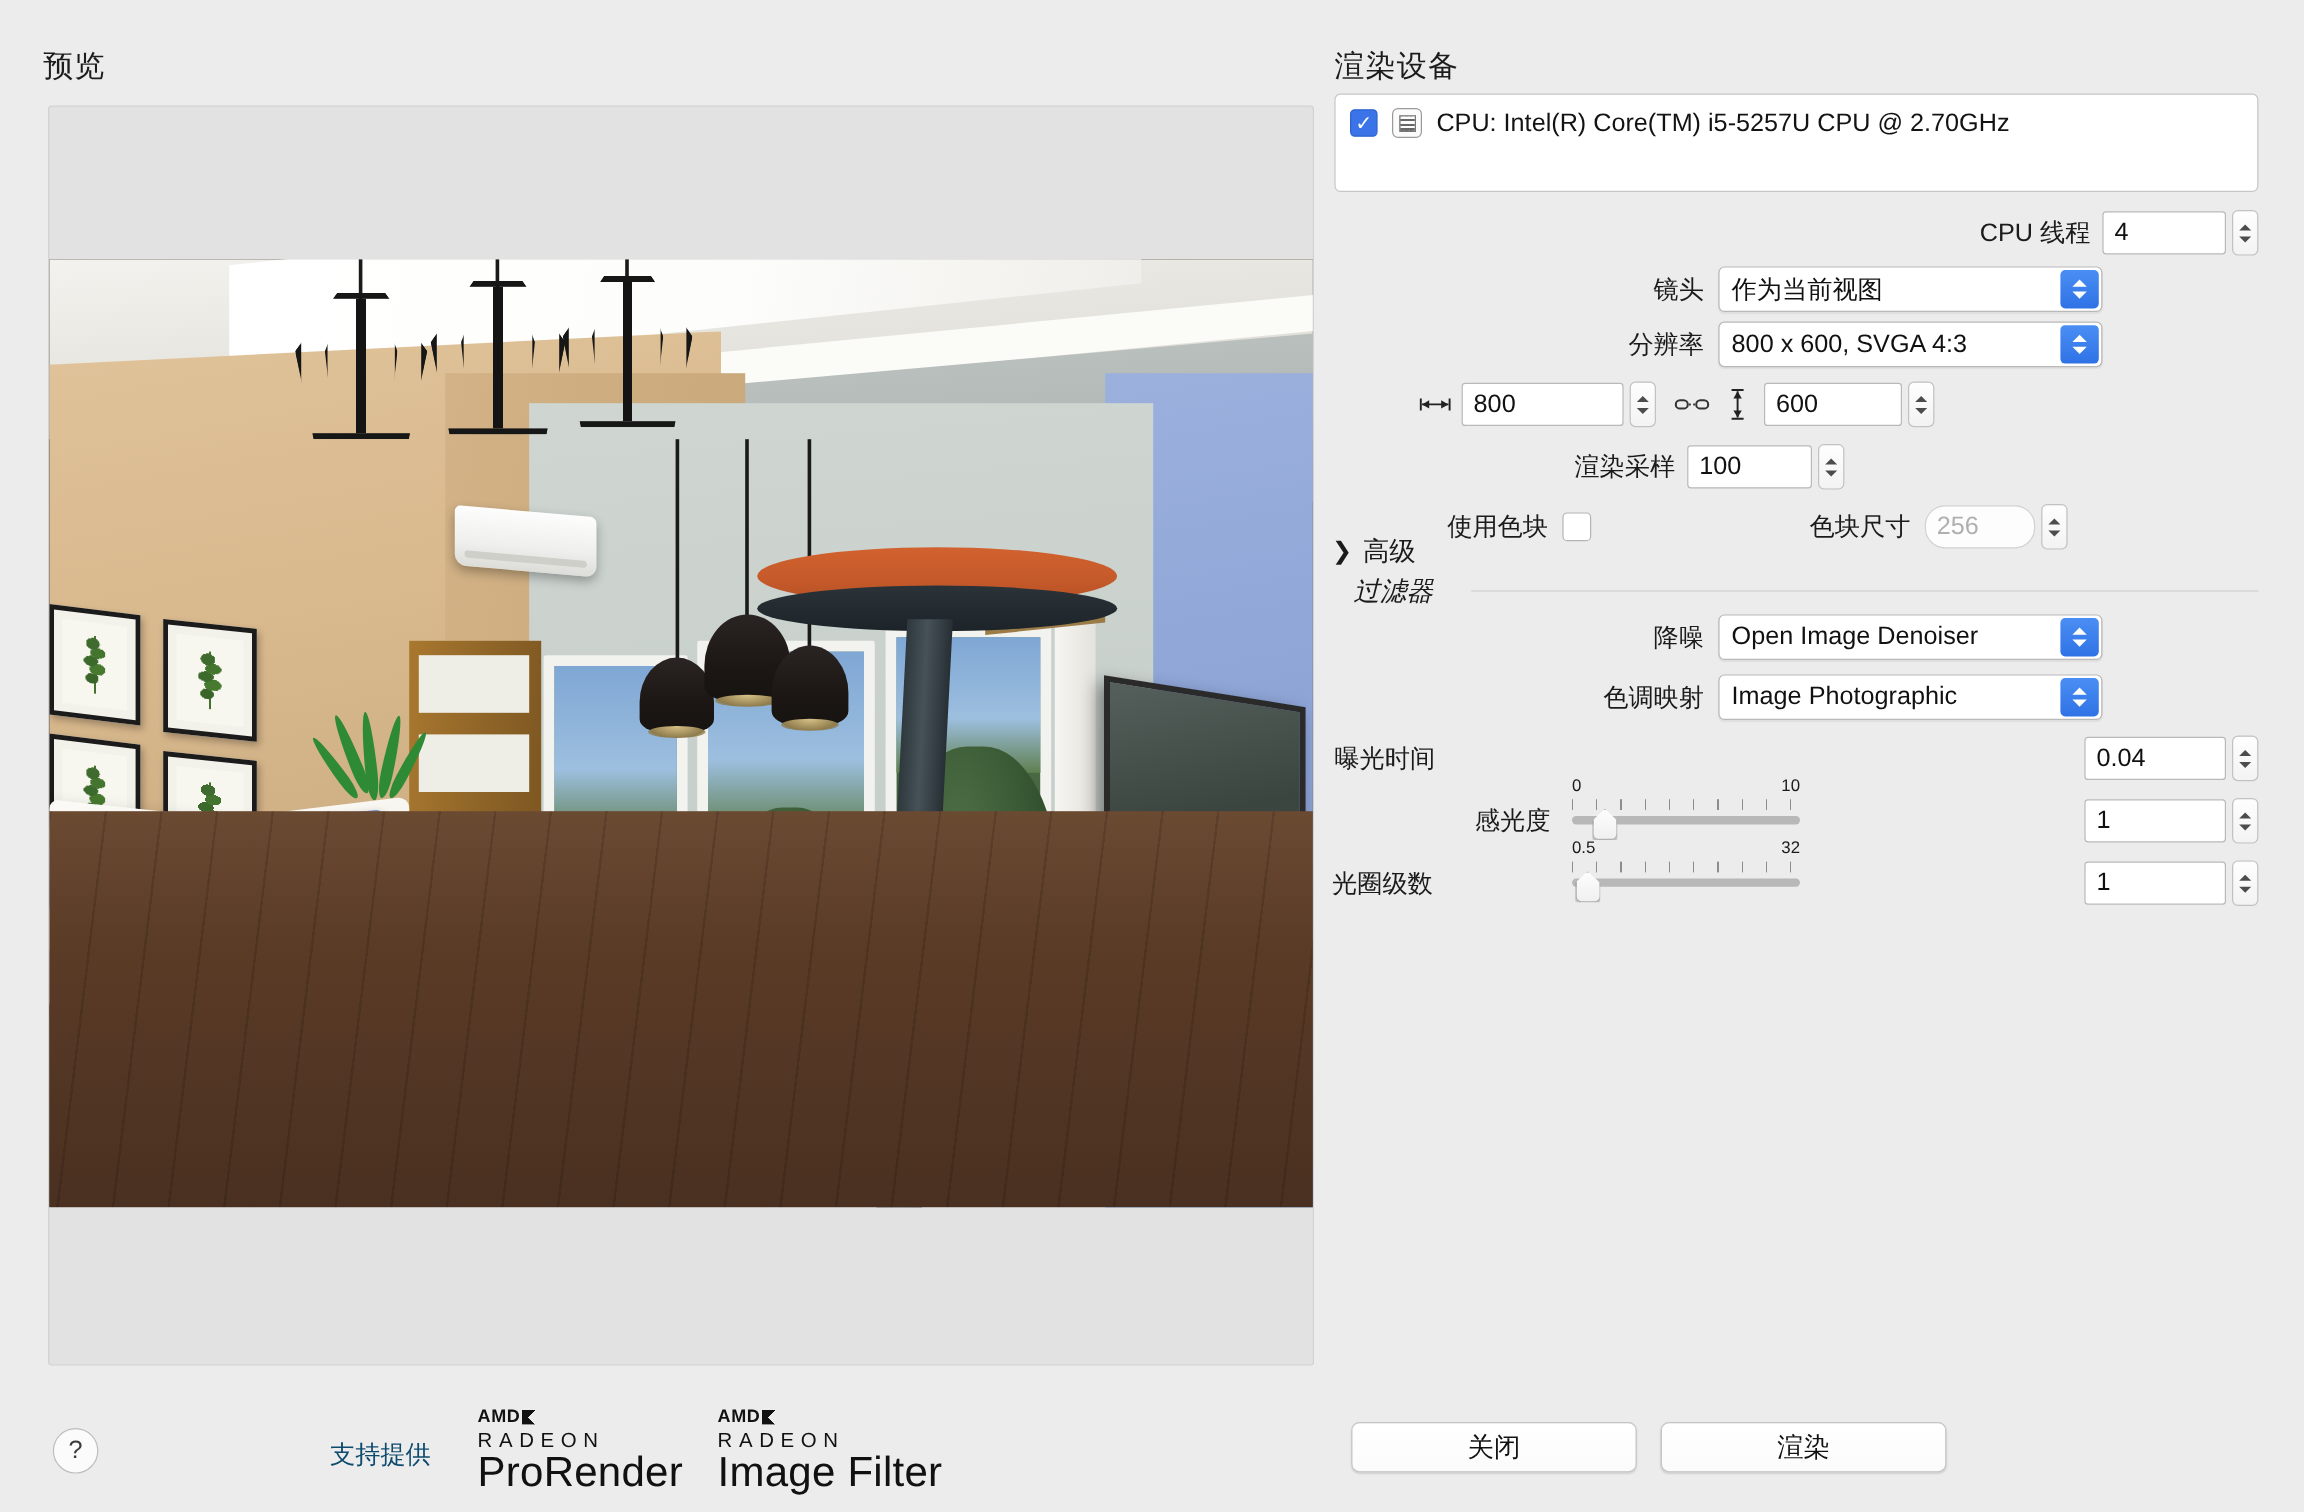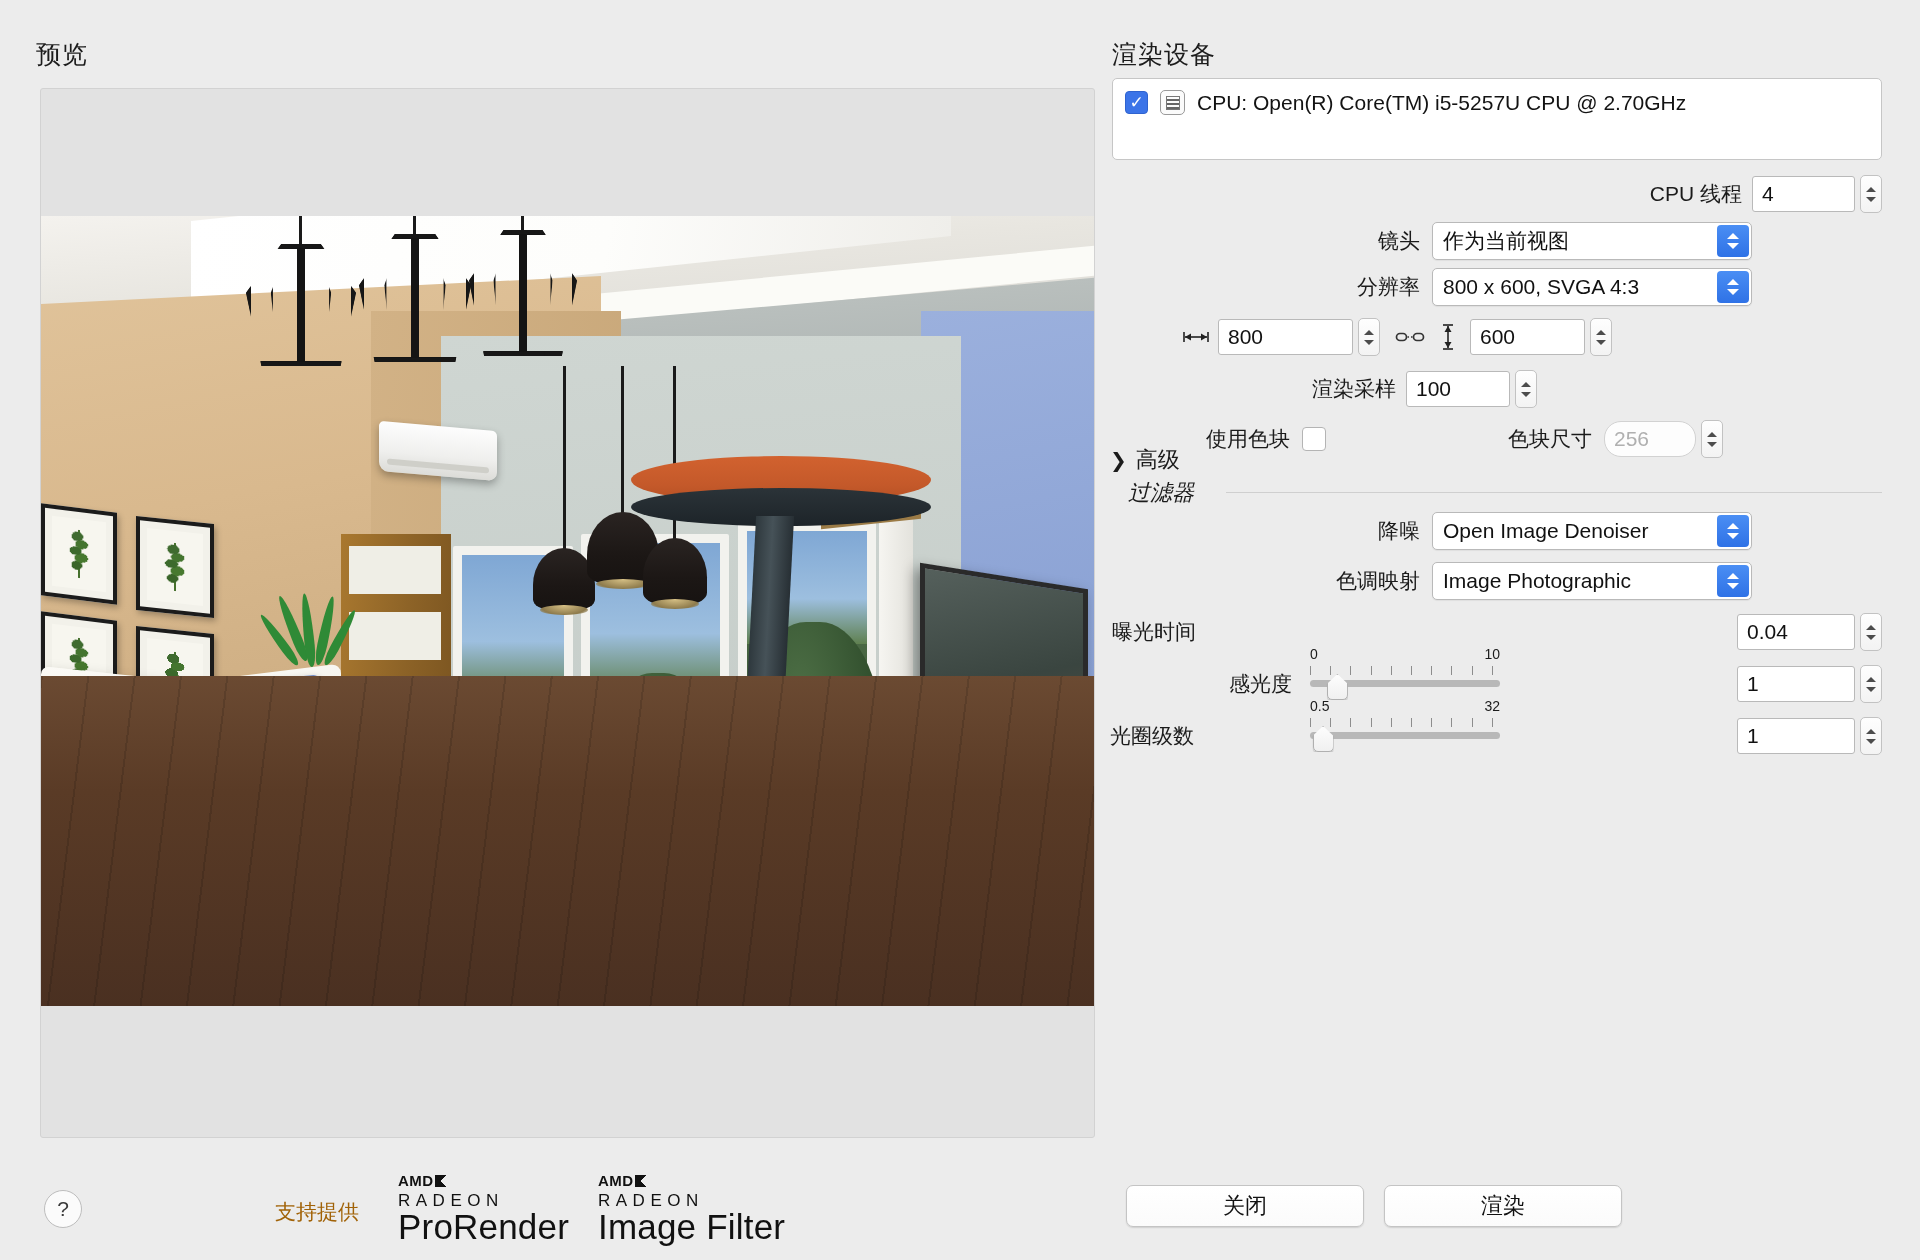--- a/index.html
+++ b/index.html
@@ -318,21 +318,21 @@
   }
 
   
   .help-btn{
     position:absolute; left:44px; top:1190px; width:38px; height:38px;
     border-radius:50%; border:1px solid #bdbdbd; background:#fbfbfb;
     display:flex; align-items:center; justify-content:center;
     font-size:21px; color:#3a3a3a; cursor:pointer;
   }
   .powered{
-    position:absolute; left:275px; top:1198px; font-size:21px; color:#a16207;
+    position:absolute; left:275px; top:1198px; font-size:21px; color:#0c4a6e;
   }
   .logo{ position:absolute; }
   .logo .amd{
     font-size:15px; font-weight:bold; letter-spacing:.5px; color:#111;
     display:flex; align-items:center; gap:1px;
   }
   .logo .amd .ar{
     display:inline-block; width:12px; height:12px;
     background: linear-gradient(135deg,#111 0 46%, transparent 46%), linear-gradient(45deg,#111 0 46%, transparent 46%);
     position:relative;
@@ -499,21 +499,21 @@
   <div class="rp">
 
     <div class="rp-title">渲染设备</div>
 
     <div class="device-box">
       <div class="device-row">
         <div class="cbx">✓</div>
         <div class="chip-icon">
             <div class="inner"></div>
           </div>
-        <div class="device-label">CPU: Open(R) Core(TM) i5-5257U CPU @ 2.70GHz</div>
+        <div class="device-label">CPU: Intel(R) Core(TM) i5-5257U CPU @ 2.70GHz</div>
       </div>
     </div>
 
     <div class="row" style="left:190px; top:175px; width:582px; justify-content:flex-end;">
       <div class="lbl" style="margin-right:10px;">CPU 线程</div>
       <div class="txt" style="width:103px;">4</div>
       <div class="stepper">
           <i class="up"></i>
           <i class="dn"></i>
         </div>

